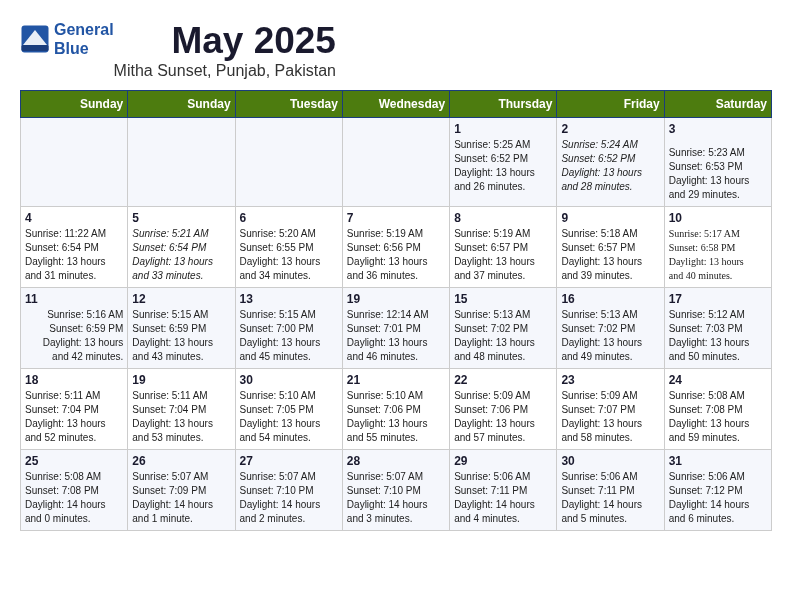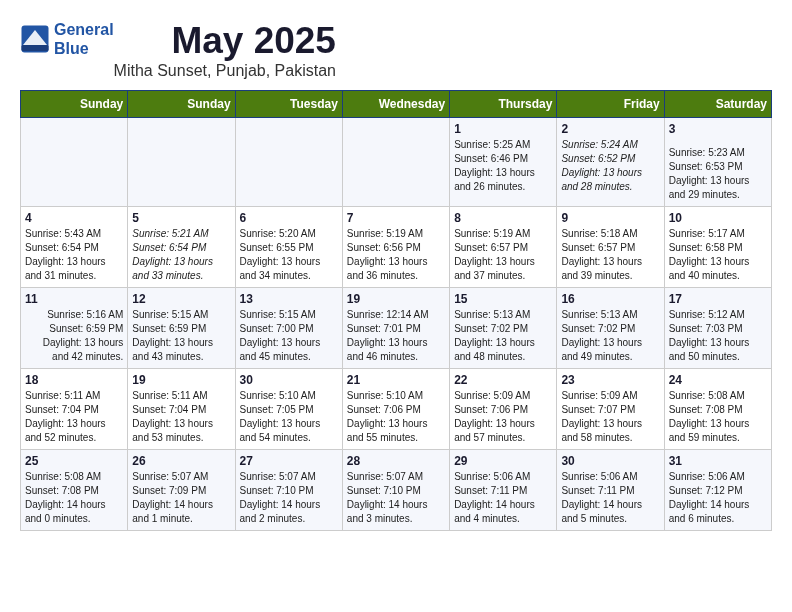--- a/index.html
+++ b/index.html
@@ -122,21 +122,21 @@
   </thead>
   <tbody id="calendar-body">
   <tr>
         <td class="empty-cell"></td>
         <td class="empty-cell"></td>
         <td class="empty-cell"></td>
         <td class="empty-cell"></td>
         <td>
           <div class="day-number">1</div>
           <div class="day-info" style="white-space: pre-line;">Sunrise: 5:25 AM
-Sunset: 6:46 PM
+Sunset: 6:52 PM
 Daylight: 13 hours
 and 26 minutes.</div>
         </td>
         <td>
           <div class="day-number">2</div>
           <div class="day-info" style="white-space: pre-line; font-style: italic;">Sunrise: 5:24 AM
 Sunset: 6:52 PM
 Daylight: 13 hours
 and 28 minutes.</div>
         </td>
@@ -144,21 +144,21 @@
           <div class="day-number">3</div>
           <div class="day-info" style="white-space: pre-line; margin-top: 10px;">Sunrise: 5:23 AM
 Sunset: 6:53 PM
 Daylight: 13 hours
 and 29 minutes.</div>
         </td>
       </tr>
       <tr>
         <td>
           <div class="day-number">4</div>
-          <div class="day-info" style="white-space: pre-line;">Sunrise: 5:43 AM
+          <div class="day-info" style="white-space: pre-line;">Sunrise: 11:22 AM
 Sunset: 6:54 PM
 Daylight: 13 hours
 and 31 minutes.</div>
         </td>
         <td>
           <div class="day-number">5</div>
           <div class="day-info" style="white-space: pre-line; font-style: italic;">Sunrise: 5:21 AM
 Sunset: 6:54 PM
 Daylight: 13 hours
 and 33 minutes.</div>
@@ -186,21 +186,21 @@
         </td>
         <td>
           <div class="day-number">9</div>
           <div class="day-info" style="white-space: pre-line;">Sunrise: 5:18 AM
 Sunset: 6:57 PM
 Daylight: 13 hours
 and 39 minutes.</div>
         </td>
         <td>
           <div class="day-number">10</div>
-          <div class="day-info" style="white-space: pre-line;">Sunrise: 5:17 AM
+          <div class="day-info" style="white-space: pre-line; font-family: Liberation Serif, serif;">Sunrise: 5:17 AM
 Sunset: 6:58 PM
 Daylight: 13 hours
 and 40 minutes.</div>
         </td>
       </tr>
       <tr>
         <td>
           <div class="day-number">11</div>
           <div class="day-info" style="white-space: pre-line; text-align: right;">Sunrise: 5:16 AM
 Sunset: 6:59 PM

